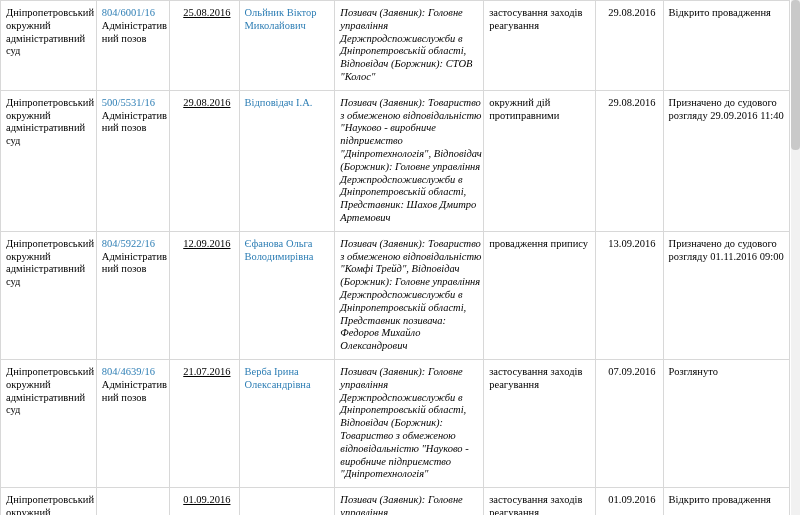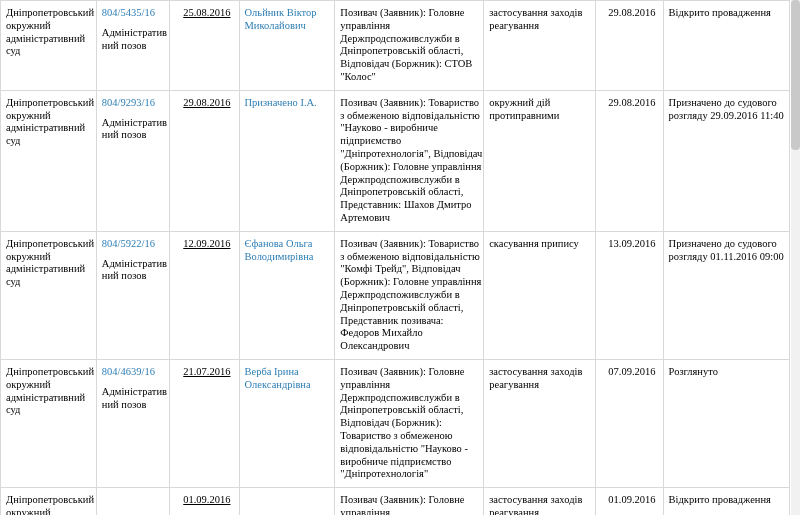--- a/index.html
+++ b/index.html
@@ -30,33 +30,32 @@
     vertical-align: top;
     padding: 6px 0 6px 5px;
     line-height: 1.22;
     word-wrap: break-word;
     overflow-wrap: break-word;
   }
   .col-court      { width: 88px; }
   .col-case       { width: 66px; }
   .col-date-reg   { width: 62px; text-align: center; text-decoration: underline; }
   .col-judge      { width: 88px; }
-  .col-parties    { width: 140px; }
+  .col-parties    { width: 140px; font-style: italic; }
   .col-subject    { width: 104px; }
   .col-date-dec   { width: 60px; text-align: center; }
   .col-status     { width: 118px; }
 
   .link {
     color: #2f7fb5;
     text-decoration: none;
     cursor: pointer;
   }
   .case-type {
     display: block;
-    margin-top: 7px;
     color: #000;
   }
   .scrollbar {
     position: absolute;
     top: 0;
     right: 0;
     width: 9px;
     height: 515px;
     background: #f1f1f1;
   }
@@ -73,63 +72,63 @@
 </head>
 <body>
 
 <div class="table-wrap">
   <table class="court-table">
     <tbody>
 
       <tr>
         <td class="col-court">Дніпропетровський окружний адміністративний суд</td>
         <td class="col-case">
-          <a class="link">804/5435/16</a>
+          <a class="link">804/6001/16</a>
           <span class="case-type">Адміністративний позов</span>
         </td>
         <td class="col-date-reg">25.08.2016</td>
         <td class="col-judge">
           <a class="link">Ольйник Віктор Миколайович</a>
         </td>
         <td class="col-parties">Позивач (Заявник): Головне управління Держпродспоживслужби в Дніпропетровській області, Відповідач (Боржник): СТОВ "Колос"</td>
         <td class="col-subject">застосування заходів реагування</td>
         <td class="col-date-dec">29.08.2016</td>
         <td class="col-status">Відкрито провадження</td>
 
       </tr>
 
       <tr>
         <td class="col-court">Дніпропетровський окружний адміністративний суд</td>
         <td class="col-case">
-          <a class="link">804/9293/16</a>
+          <a class="link">500/5531/16</a>
           <span class="case-type">Адміністративний позов</span>
         </td>
         <td class="col-date-reg">29.08.2016</td>
         <td class="col-judge">
-          <a class="link">Призначено І.А.</a>
+          <a class="link">Відповідач І.А.</a>
         </td>
         <td class="col-parties">Позивач (Заявник): Товариство з обмеженою відповідальністю "Науково - виробниче підприємство "Дніпротехнологія", Відповідач (Боржник): Головне управління Держпродспоживслужби в Дніпропетровській області, Представник: Шахов Дмитро Артемович</td>
         <td class="col-subject">окружний дій протиправними</td>
         <td class="col-date-dec">29.08.2016</td>
         <td class="col-status">Призначено до судового розгляду 29.09.2016 11:40</td>
 
       </tr>
 
       <tr>
         <td class="col-court">Дніпропетровський окружний адміністративний суд</td>
         <td class="col-case">
           <a class="link">804/5922/16</a>
           <span class="case-type">Адміністративний позов</span>
         </td>
         <td class="col-date-reg">12.09.2016</td>
         <td class="col-judge">
           <a class="link">Єфанова Ольга Володимирівна</a>
         </td>
         <td class="col-parties">Позивач (Заявник): Товариство з обмеженою відповідальністю "Комфі Трейд", Відповідач (Боржник): Головне управління Держпродспоживслужби в Дніпропетровській області, Представник позивача: Федоров Михайло Олександрович</td>
-        <td class="col-subject">скасування припису</td>
+        <td class="col-subject">провадження припису</td>
         <td class="col-date-dec">13.09.2016</td>
         <td class="col-status">Призначено до судового розгляду 01.11.2016 09:00</td>
 
       </tr>
 
       <tr>
         <td class="col-court">Дніпропетровський окружний адміністративний суд</td>
         <td class="col-case">
           <a class="link">804/4639/16</a>
           <span class="case-type">Адміністративний позов</span>

